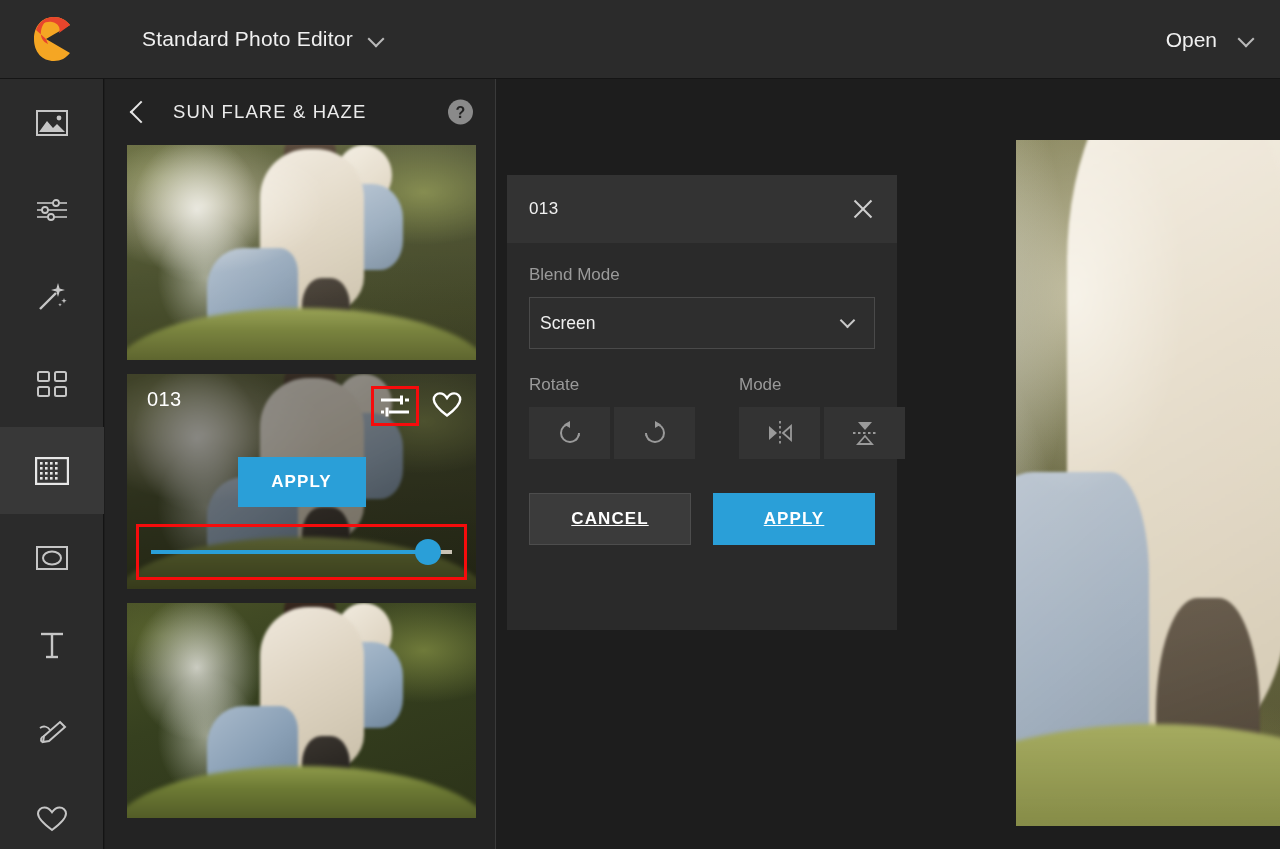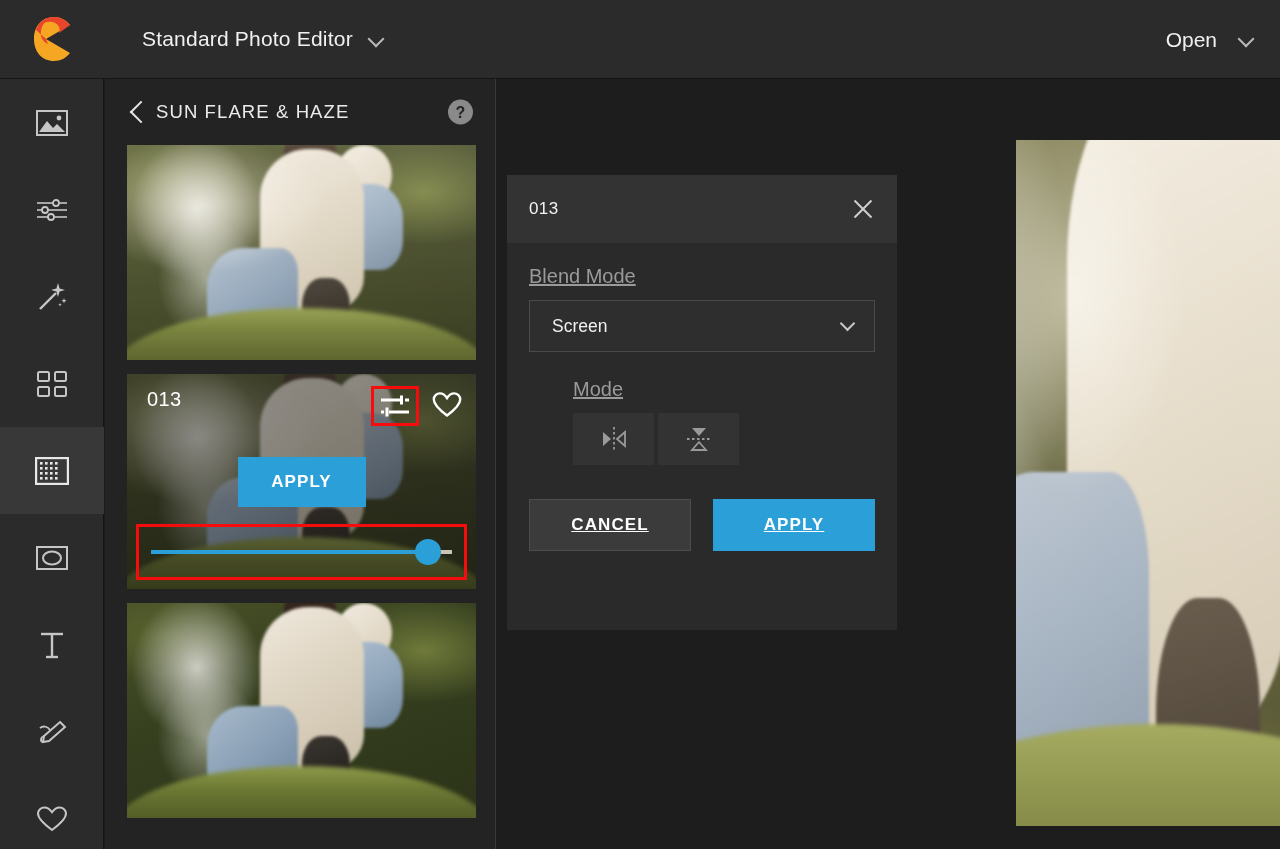--- a/index.html
+++ b/index.html
@@ -55,21 +55,21 @@
     height: 66px; display: flex; align-items: center; padding: 0 20px 0 22px;
     position: relative;
   }
   .back-arrow { width: 22px; height: 26px; position: relative; cursor: pointer; }
   .back-arrow::after {
     content: ""; position: absolute; left: 6px; top: 5px; width: 14px; height: 14px;
     border-left: 2px solid #e6e6e6; border-bottom: 2px solid #e6e6e6;
     transform: rotate(45deg);
   }
   .panel-title {
-    margin-left: 7px; font-size: 18.5px; color: #ebebeb; letter-spacing: 1.1px;
+    margin-left: 24px; font-size: 18.5px; color: #ebebeb; letter-spacing: 1.1px;
   }
   .help-btn {
     position: absolute; right: 22px; top: 50%; transform: translateY(-50%);
     width: 25px; height: 25px; border-radius: 50%; background: #8a8a8a;
     color: #232323; font-size: 16px; font-weight: bold; line-height: 25px; text-align: center;
     cursor: pointer;
   }
 
   .thumbs { padding: 0 22px; }
   .thumb {
@@ -181,24 +181,24 @@
     position: absolute; right: 22px; top: 50%; transform: translateY(-50%);
     width: 24px; height: 24px; cursor: pointer;
   }
   .close-x::before, .close-x::after {
     content: ""; position: absolute; left: 0; top: 11px; width: 24px; height: 2px; background: #cfcfcf;
   }
   .close-x::before { transform: rotate(45deg); }
   .close-x::after  { transform: rotate(-45deg); }
 
   .dialog-body { padding: 22px; }
-  .field-label { font-size: 20px; color: #9a9a9a; margin-bottom: 12px; text-decoration: underline; }
+  .field-label { font-size: 17px; color: #9a9a9a; margin-bottom: 12px; }
   .select {
     height: 52px; border: 1px solid #4a4a4a; background: #2e2e2e;
-    display: flex; align-items: center; padding: 0 22px; position: relative; cursor: pointer;
+    display: flex; align-items: center; padding: 0 10px; position: relative; cursor: pointer;
   }
   .select-value { font-size: 17.5px; color: #f0f0f0; }
   .select .chev { position: absolute; right: 18px; top: 50%; margin: 0; transform: translateY(-60%); }
   .select .chev::after { border-color: #c8c8c8; width: 9px; height: 9px; }
 
   .rf-row { display: flex; margin-top: 26px; }
   .rf-group { }
   .rf-group.flip { margin-left: 44px; }
   .rf-btns { display: flex; gap: 4px; margin-top: 12px; }
   .rf-btn {
@@ -454,20 +454,40 @@
     </div>
 
     <div class="dialog-body">
       <div class="field-label">Blend Mode</div>
       <div class="select">
         <span class="select-value">Screen</span>
         <span class="chev"></span>
       </div>
 
       <div class="rf-row">
+        <div class="rf-group">
+          <div class="field-label">Rotate</div>
+          <div class="rf-btns">
+            <div class="rf-btn">
+              <svg width="26" height="26" viewBox="0 0 26 26">
+                <path d="M13 4 A9 9 0 1 0 22 13" fill="none" stroke="#9a9a9a" stroke-width="2" stroke-dasharray="40 6"></path>
+                <path d="M13 4 L13 13" fill="none" stroke="none"></path>
+                <path d="M13 1 L13 8 L7 4.5 Z" fill="#9a9a9a"></path>
+                <path d="M22 13 A9 9 0 0 1 18 20.5" fill="none" stroke="#9a9a9a" stroke-width="2" stroke-dasharray="3 3"></path>
+              </svg>
+            </div>
+            <div class="rf-btn">
+              <svg width="26" height="26" viewBox="0 0 26 26">
+                <path d="M13 4 A9 9 0 1 1 4 13" fill="none" stroke="#9a9a9a" stroke-width="2" stroke-dasharray="40 6"></path>
+                <path d="M13 1 L13 8 L19 4.5 Z" fill="#9a9a9a"></path>
+                <path d="M4 13 A9 9 0 0 0 8 20.5" fill="none" stroke="#9a9a9a" stroke-width="2" stroke-dasharray="3 3"></path>
+              </svg>
+            </div>
+          </div>
+        </div>
 
         <div class="rf-group flip">
           <div class="field-label">Mode</div>
           <div class="rf-btns">
             <div class="rf-btn">
               <svg width="28" height="26" viewBox="0 0 28 26">
                 <line x1="14" y1="1" x2="14" y2="25" stroke="#9a9a9a" stroke-width="1.8" stroke-dasharray="2.5 2.5"></line>
                 <path d="M3 6 L11 13 L3 20 Z" fill="#9a9a9a"></path>
                 <path d="M25 6 L17 13 L25 20 Z" fill="none" stroke="#9a9a9a" stroke-width="1.8"></path>
               </svg>

